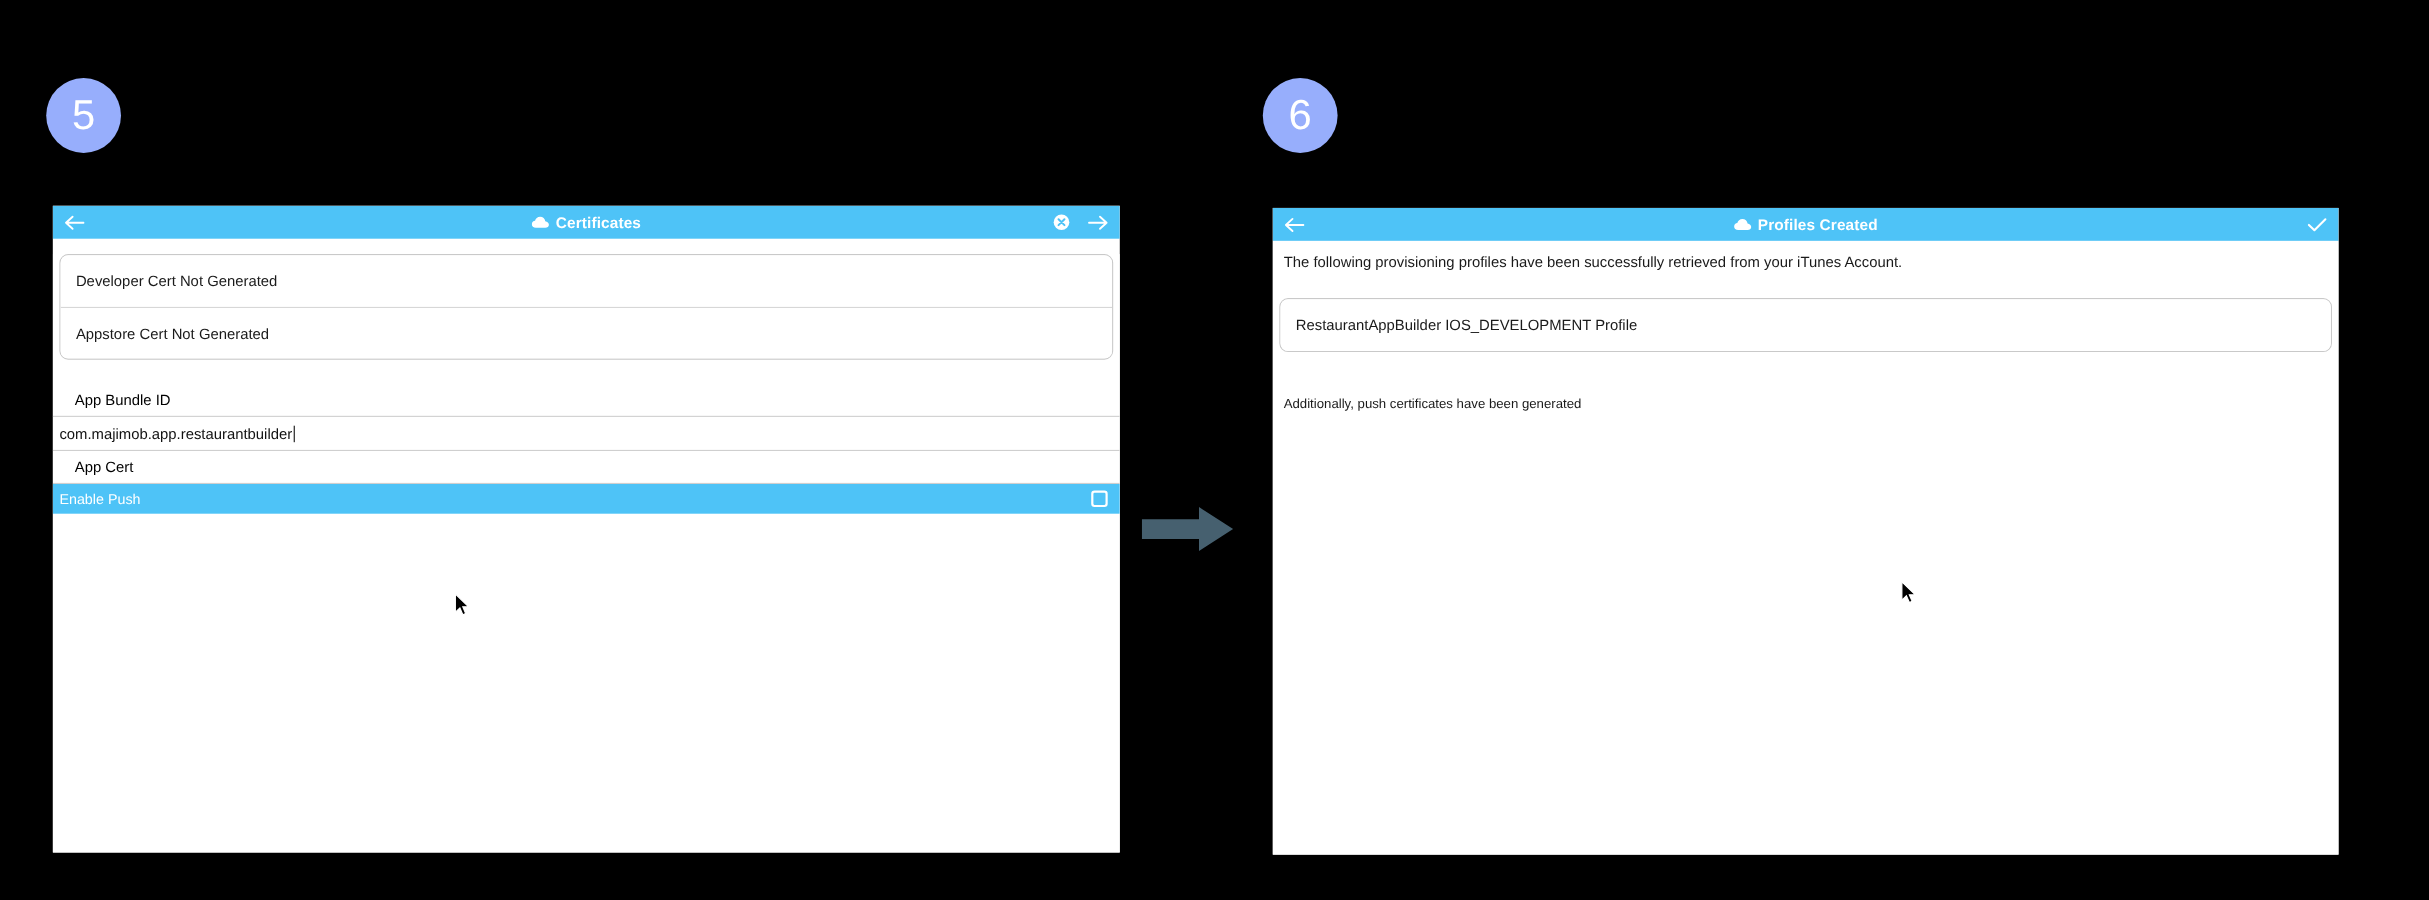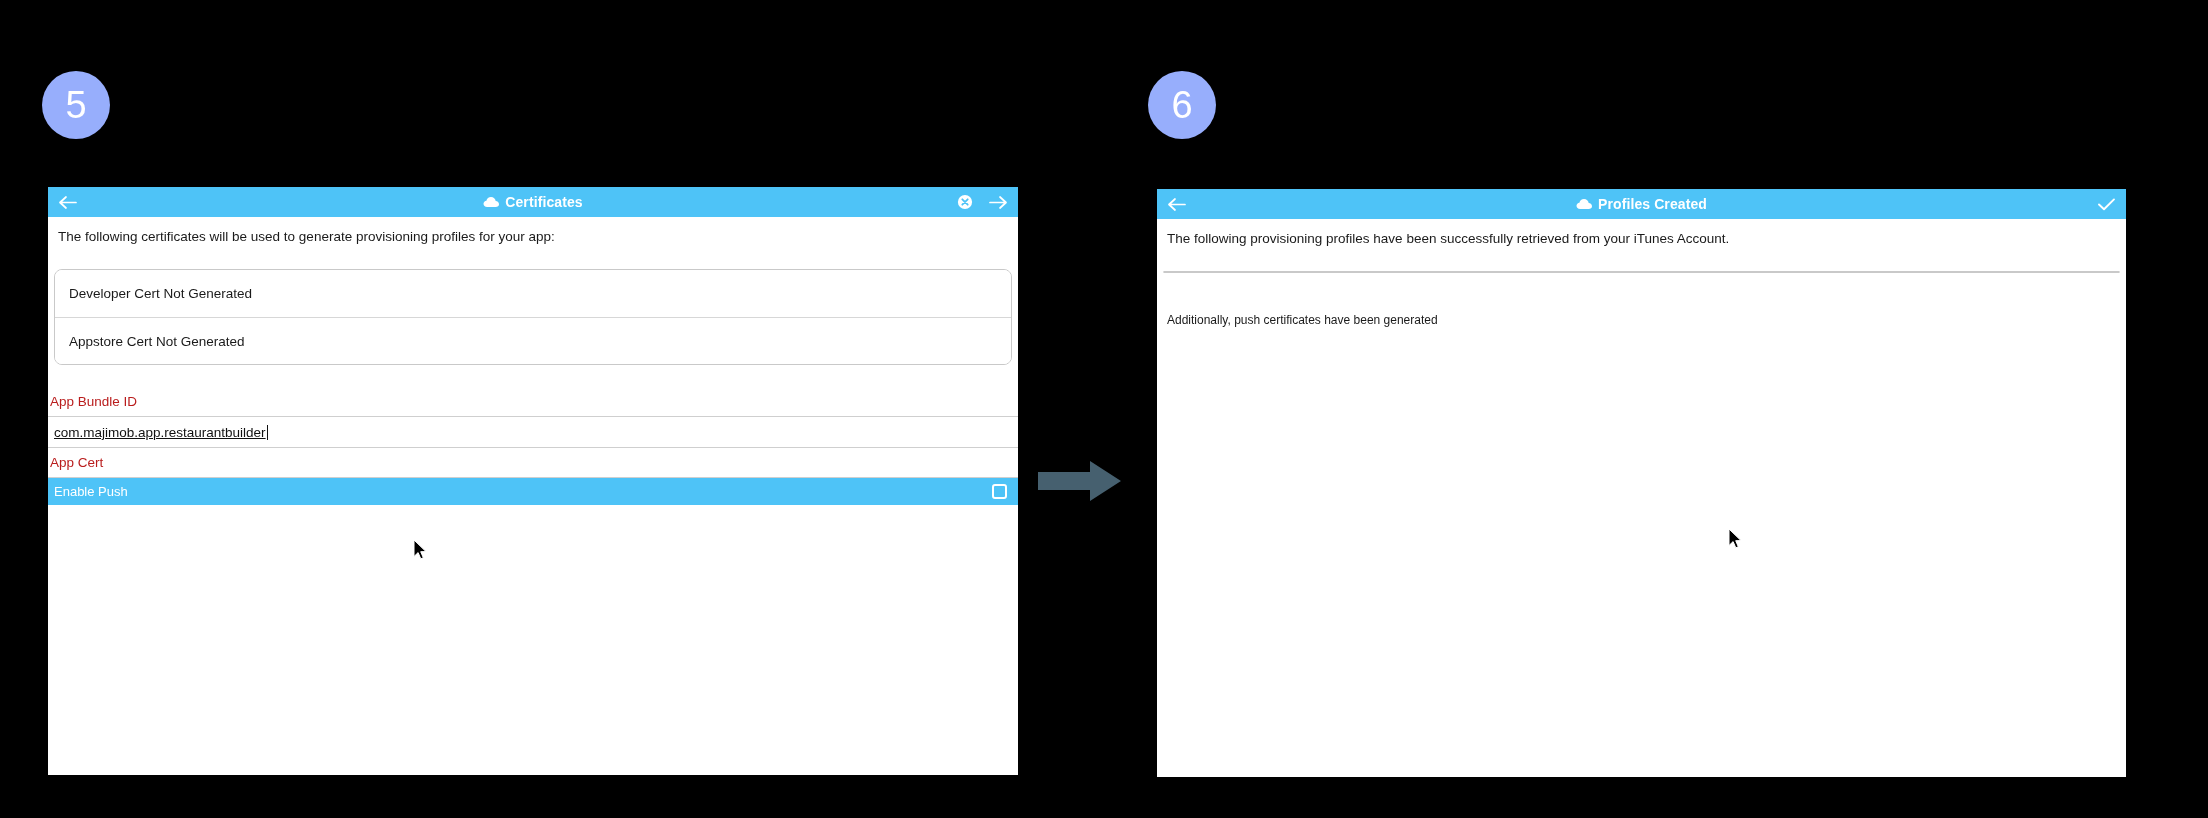--- a/index.html
+++ b/index.html
@@ -126,39 +126,38 @@
     color: #1a1a1a;
     box-sizing: border-box;
     background: #ffffff;
   }
   .card-row + .card-row { border-top: 1px solid #d7d7d7; }
 
   
   .form-area { margin-top: 22px; }
   .field-label {
     font-size: 13.5px;
-    color: #b91c1c;
-    padding: 5px 0 6px 2px;
+    color: #000000;
+    padding: 5px 0 6px 20px;
     border-bottom: 1px solid #cfcfcf;
     box-sizing: border-box;
     height: 30px;
     display: flex;
     align-items: center;
   }
   .field-value {
     font-size: 13.5px;
     color: #111111;
     padding-left: 6px;
     border-bottom: 1px solid #cfcfcf;
     height: 31px;
     display: flex;
     align-items: center;
     box-sizing: border-box;
     position: relative;
-    text-decoration: underline;
   }
   .caret {
     display: inline-block;
     width: 1px;
     height: 15px;
     background: #111111;
     margin-left: 1px;
   }
 
   .push-row {
@@ -241,21 +240,20 @@
         <span class="icon">
           <svg width="19" height="15" viewBox="0 0 19 15">
             <path d="M11 2 L17 7.5 L11 13 M17 7.5 L1 7.5" fill="none" stroke="#ffffff" stroke-width="1.7" stroke-linecap="round" stroke-linejoin="round"></path>
           </svg>
         </span>
       </div>
     </div>
 
     <div class="pbody">
 
-      <div class="intro">The following certificates will be used to generate provisioning profiles for your app:</div>
 
       <div class="card-list">
         <div class="card-row">Developer Cert Not Generated</div>
         <div class="card-row">Appstore Cert Not Generated</div>
       </div>
 
       <div class="form-area">
 
         <div class="field-label">App Bundle ID</div>
         <div class="field-value">
@@ -313,20 +311,21 @@
           </svg>
         </span>
       </div>
     </div>
 
     <div class="pbody">
 
       <div class="intro">The following provisioning profiles have been successfully retrieved from your iTunes Account.</div>
 
       <div class="card-list">
+        <div class="card-row">RestaurantAppBuilder IOS_DEVELOPMENT Profile</div>
       </div>
 
       <div class="note">Additionally, push certificates have been generated</div>
     </div>
 
     <div class="cursor" style="left:571px; top:339px; position:absolute;">
       <svg width="16" height="24" viewBox="0 0 16 24">
         <path d="M1 1 L1 17.5 L5.1 13.6 L7.8 19.8 L10.3 18.7 L7.7 12.7 L13 12.6 Z" fill="#000000" stroke="#ffffff" stroke-width="1"></path>
       </svg>
     </div>

